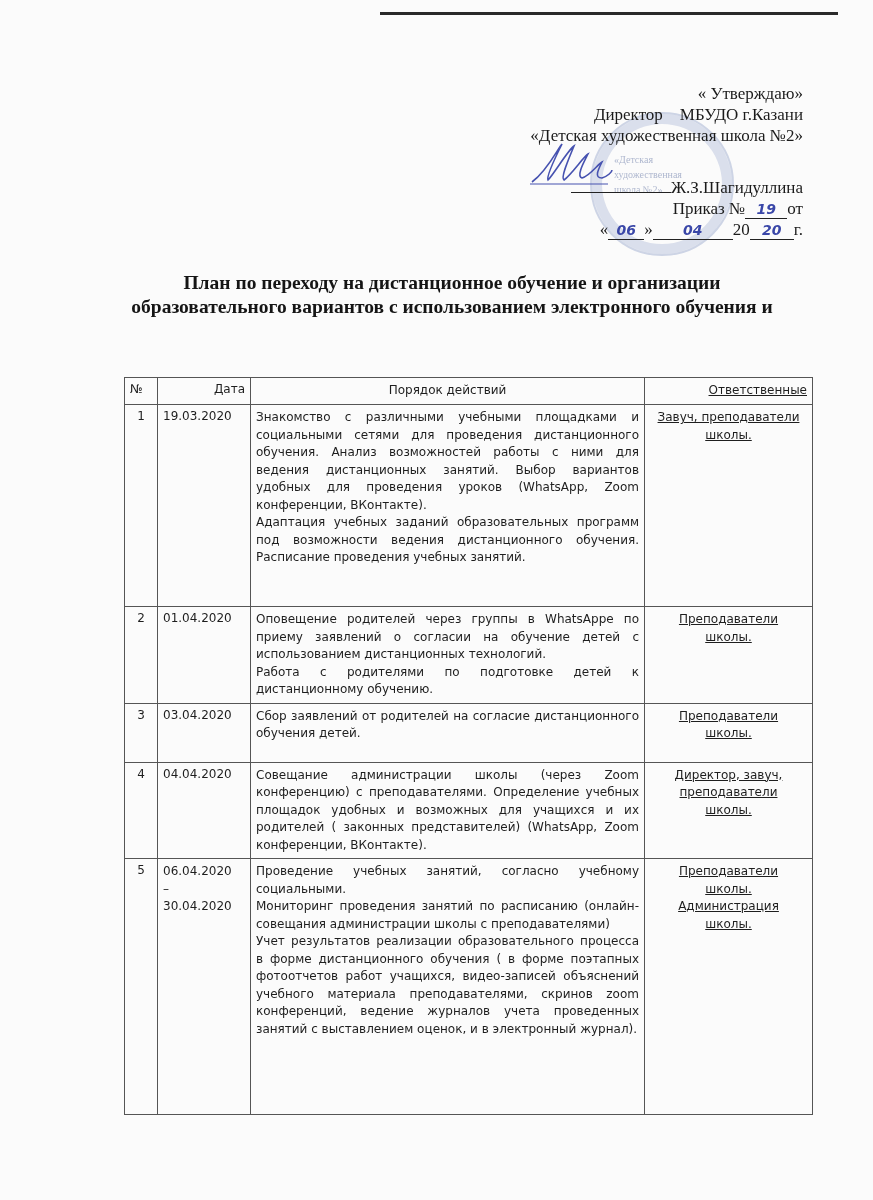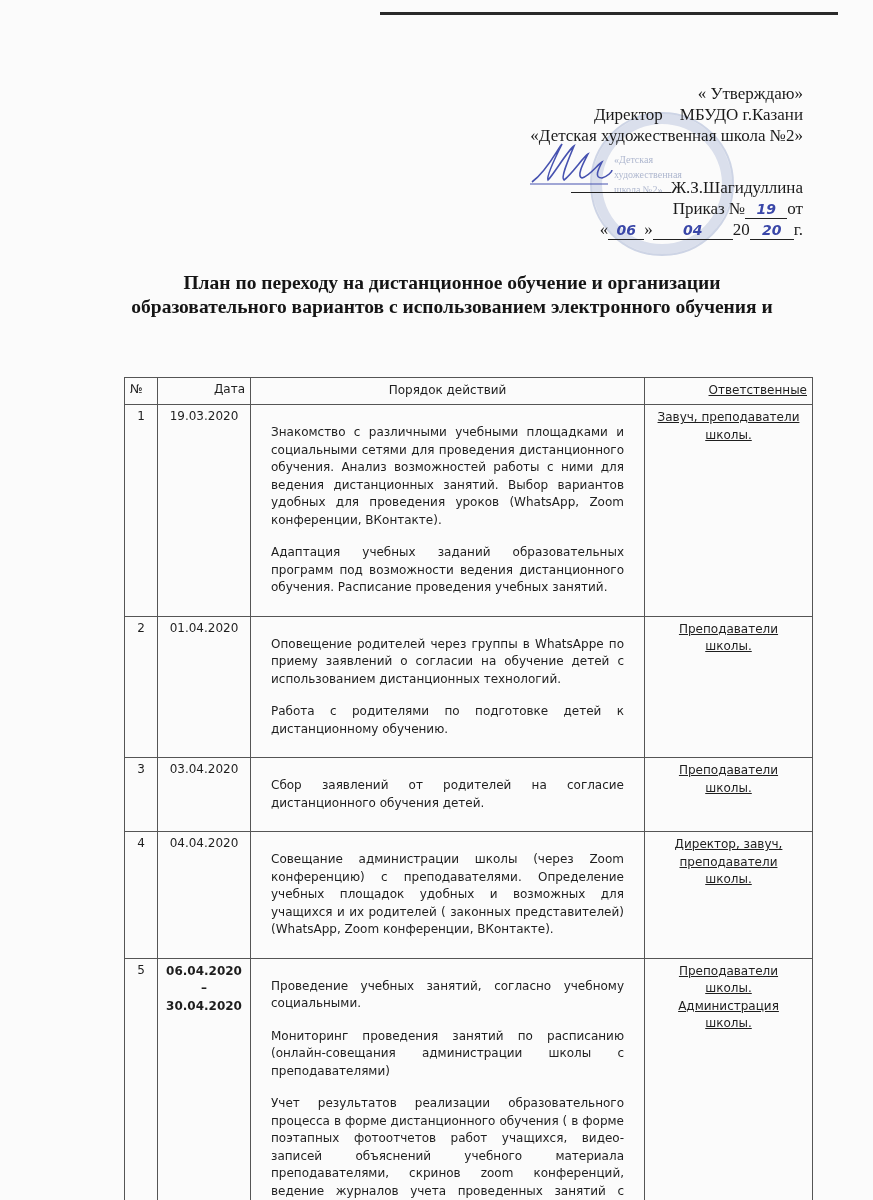--- a/index.html
+++ b/index.html
@@ -102,25 +102,25 @@
       vertical-align: top;
       padding: 4px 5px;
     }
     table.plan th {
       font-weight: normal;
       height: 18px;
       text-align: right;
     }
     table.plan th.c-num { text-align: left; }
     .c-num { width: 22px; text-align: center; }
-    .c-date { width: 82px; text-align: center; }
+    .c-date { width: 82px; }
     .c-act { width: 383px; text-align: justify; line-height: 17.5px; }
     .c-resp { width: 157px; text-align: center; line-height: 17.5px; text-decoration: underline; }
-    .c-act p { margin: 15px; }
-    .date-line { display: block; line-height: 17.5px; font-weight: bold; }
+    .c-act p { margin: 0; }
+    .date-line { display: block; line-height: 17.5px; }
   </style>
 </head>
 <body>
 
 <div class="scan-line"></div>
 
 <div class="stamp">
   <div class="inner">
     <div>«Детская</div>
     <div>художественная</div>

